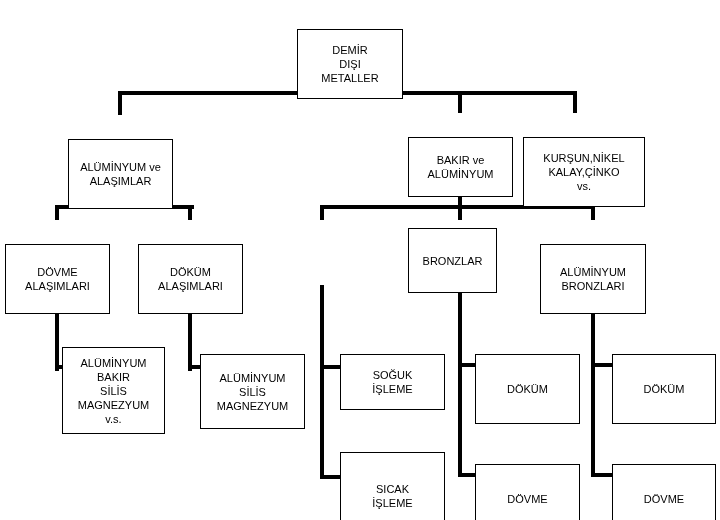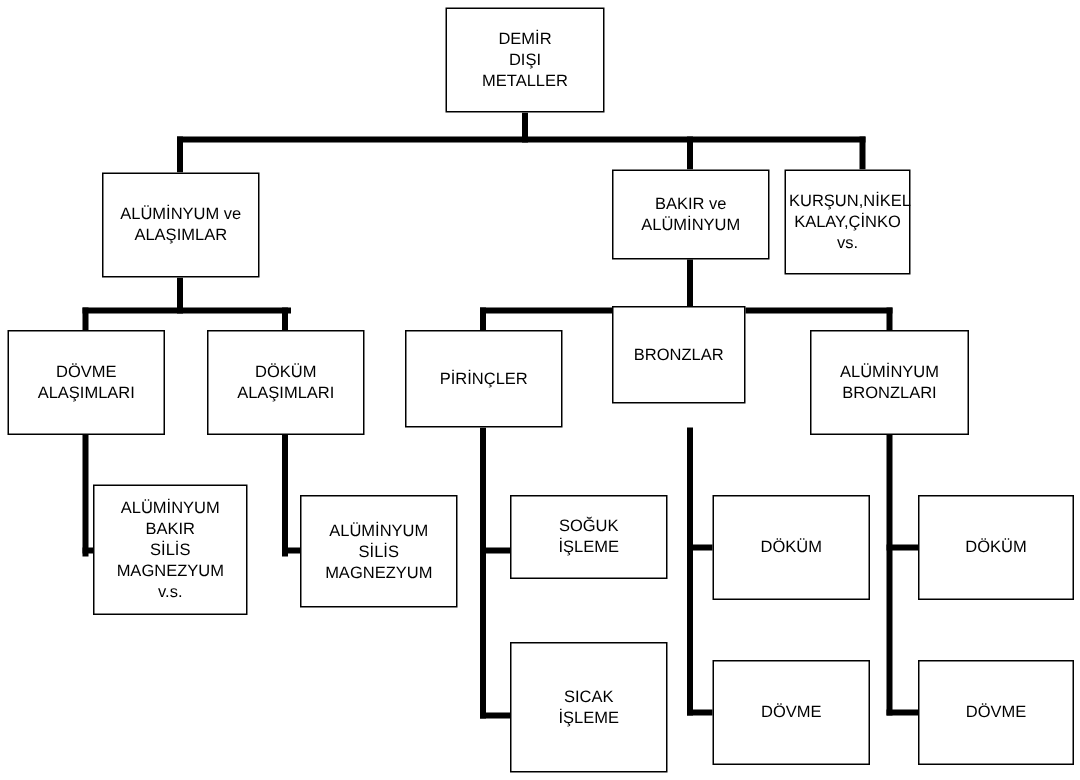--- a/index.html
+++ b/index.html
@@ -19,20 +19,21 @@
   }
   .box {
     position: absolute;
     background: #ffffff;
     border: 1px solid #000000;
     display: flex;
     align-items: center;
     justify-content: center;
     text-align: center;
     z-index: 2;
+    margin-top: 24px;
   }
   .lbl {
     display: block;
     width: 100%;
     font-size: 11px;
     line-height: 14px;
     color: #000000;
     white-space: pre-line;
     padding: 2px;
   }
@@ -86,21 +87,21 @@
   <div class="box" style="left:68px;top:115px;width:105px;height:70px">
     <span class="lbl">ALÜMİNYUM ve
 ALAŞIMLAR</span>
   </div>
 
   <div class="box" style="left:408px;top:113px;width:105px;height:60px">
     <span class="lbl">BAKIR ve
 ALÜMİNYUM</span>
   </div>
 
-  <div class="box" style="left:523px;top:113px;width:84px;height:70px">
+  <div class="box" style="left:523px;top:113px;width:122px;height:70px">
     <span class="lbl">KURŞUN,NİKEL
 KALAY,ÇİNKO
 vs.</span>
   </div>
 
   <div class="box" style="left:5px;top:220px;width:105px;height:70px">
     <span class="lbl">DÖVME
 ALAŞIMLARI</span>
   </div>
 
@@ -116,23 +117,20 @@
 MAGNEZYUM
 v.s.</span>
   </div>
 
   <div class="box" style="left:200px;top:330px;width:105px;height:75px">
     <span class="lbl">ALÜMİNYUM
 SİLİS
 MAGNEZYUM</span>
   </div>
 
-  <div class="box" style="left:270px;top:220px;width:105px;height:65px">
-    <span class="lbl">PİRİNÇLER</span>
-  </div>
 
   <div class="box" style="left:408px;top:204px;width:89px;height:65px">
     <span class="lbl">BRONZLAR</span>
   </div>
 
   <div class="box" style="left:540px;top:220px;width:106px;height:70px">
     <span class="lbl">ALÜMİNYUM
 BRONZLARI</span>
   </div>
 

